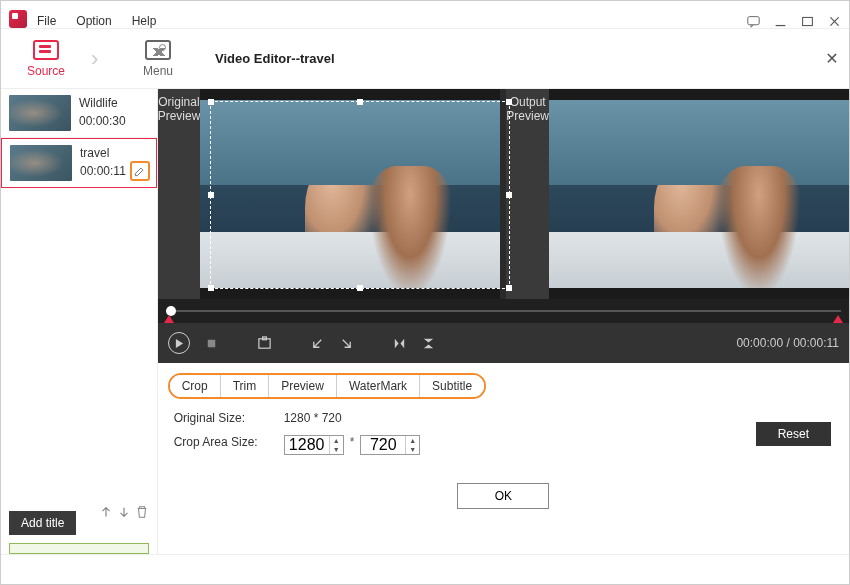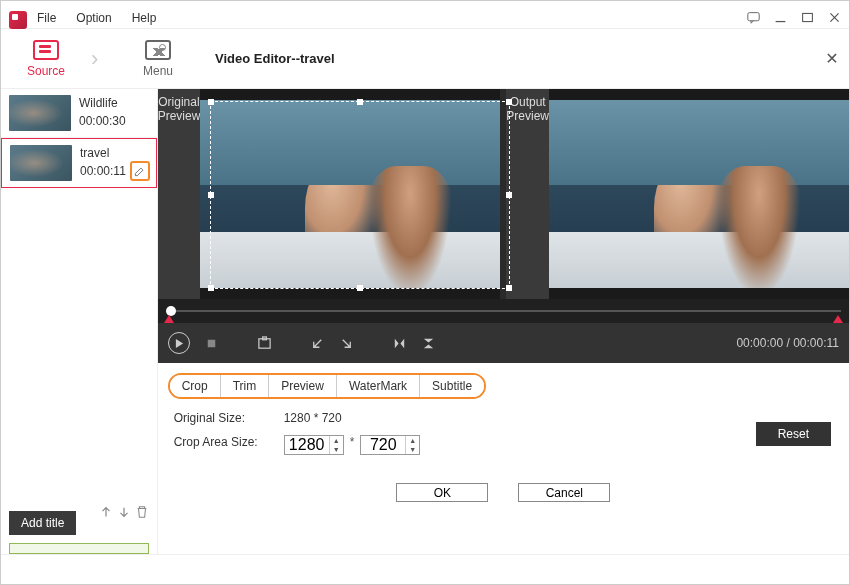--- a/index.html
+++ b/index.html
@@ -1,19 +1,19 @@
 <!DOCTYPE html>
 <html><head>
 <meta charset="utf-8">
 <style>
   * { box-sizing: border-box; margin: 0; padding: 0; font-family: -apple-system, BlinkMacSystemFont, "Segoe UI", Arial, sans-serif; font-size: 12px; }
   body { width: 850px; height: 585px; background: #fff; overflow: hidden; border: 1px solid #ccc; position: relative; }
 
   
-  .title-bar { height: 28px; display: flex; align-items: flex-start; padding: 10px 8px; border-bottom: 1px solid #eee; }
+  .title-bar { height: 28px; display: flex; align-items: flex-end; padding: 0 8px; border-bottom: 1px solid #eee; }
   .title-bar .logo { width: 18px; height: 18px; background: linear-gradient(135deg,#e6284b,#b01e3a); border-radius: 3px; margin-right: 10px; position:relative;}
   .title-bar .logo::after{content:"";position:absolute;top:3px;left:3px;width:6px;height:6px;background:#fff;border-radius:1px;}
   .title-bar .menu { display: flex; gap: 20px; color: #333; }
   .title-bar .menu span { cursor: default; }
   .title-bar .spacer { flex: 1; }
   .title-bar .win-controls { display: flex; align-items: center; gap: 14px; color: #555; }
   .title-bar .win-controls svg { width: 13px; height: 13px; display:block;}
 
   
   .tab-row { height: 60px; display: flex; align-items: stretch; border-bottom: 1px solid #eee; position: relative; }
@@ -78,21 +78,21 @@
   .form .lab { width:110px; }
   .form .val { }
   .form select { width:140px; height:20px; border:1px solid #999; background:#fff; font-size:12px; padding:0 4px;}
   .spin { display:inline-flex; align-items:center; border:1px solid #999; height:20px;}
   .spin input { width:44px; border:none; text-align:center; height:18px; font-size:16px; outline:none;}
   .spin .arrows { width:14px; height:18px; border-left:1px solid #ccc; display:flex; flex-direction:column;}
   .spin .arrows div{flex:1;font-size:7px;line-height:9px;text-align:center;color:#555;}
   .star { margin: 0 6px; color:#555;}
   .reset-btn { position:absolute; right:18px; bottom:108px; background:#333; color:#fff; border:none; padding:5px 22px; font-size:12px;}
   .dialog-btns { display:flex; gap:30px; justify-content:center; padding: 6px 0 12px 0;}
-  .dialog-btns button { width:92px; height:19px; background:#fff; border:1px solid #888; font-size:12px;}
+  .dialog-btns button { width:92px; height:26px; background:#fff; border:1px solid #888; font-size:12px;}
 
   .bottom-bar { height:30px; border-top:1px solid #eee;}
 
 </style>
 </head>
 <body>
 
 <div class="title-bar">
   <div class="logo"></div>
   <div class="menu">
@@ -307,18 +307,17 @@
               <div>▼</div>
             </div>
         </div>
       </div>
     </div>
 
     <button class="reset-btn">Reset</button>
 
     <div class="dialog-btns">
       <button>OK</button>
-      <button>Cancel</button>
     </div>
   </div>
 </div>
 
 <div class="bottom-bar"></div>
 
 </body></html>

